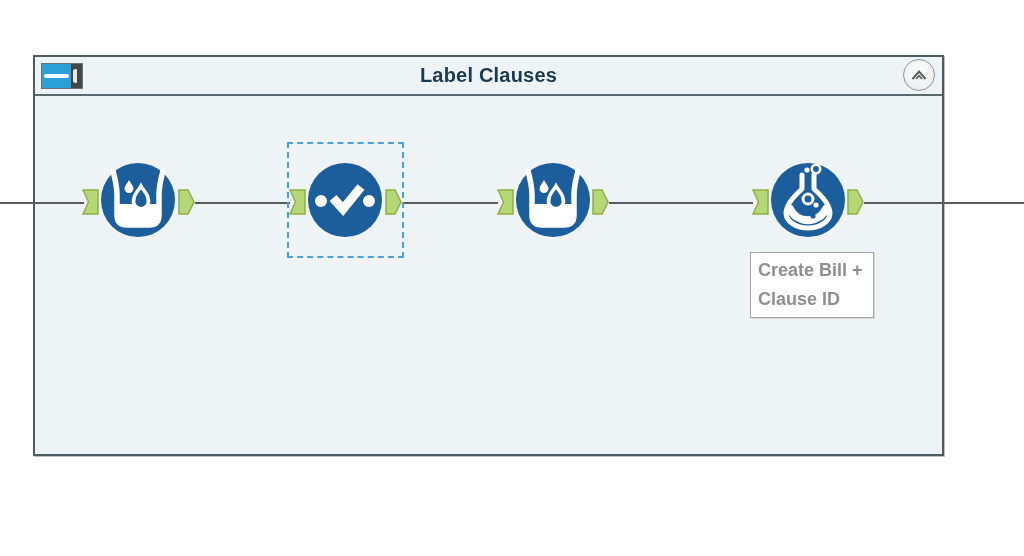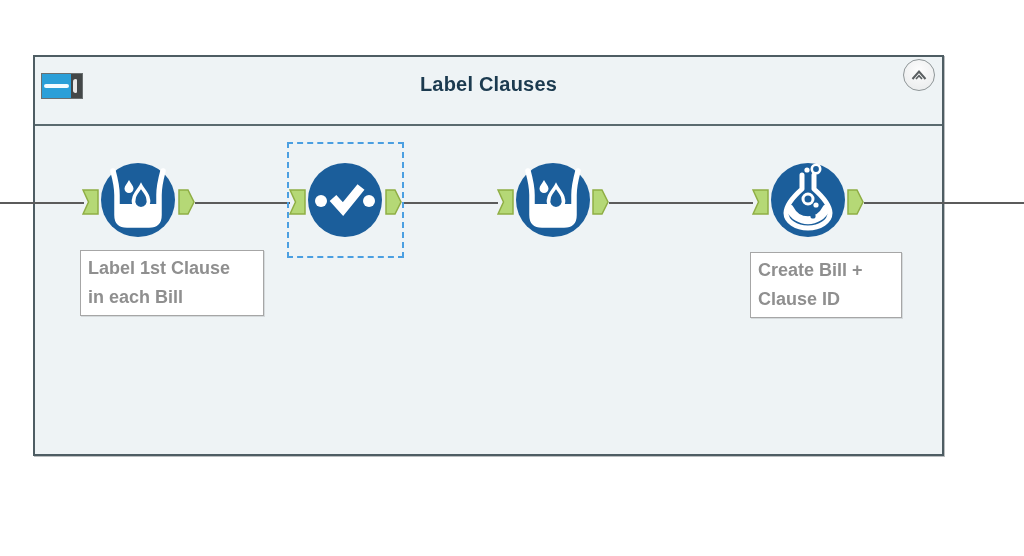--- a/index.html
+++ b/index.html
@@ -8,21 +8,21 @@
     font-family:"Liberation Sans", sans-serif;overflow:hidden;
   }
   
   .tool-container{
     position:absolute;left:33px;top:55px;width:911px;height:401px;
     background:#eef3f5;border:2px solid #4e5d63;box-sizing:border-box;
     box-shadow:1px 1px 0 rgba(60,70,75,.35);
   }
   .tc-header{
     position:relative;height:35px;border-bottom:2px solid #5a6a6f;
-    display:flex;align-items:flex-start;padding:16px 6px;box-sizing:content-box;
+    display:flex;align-items:center;padding:1px 6px;box-sizing:content-box;
   }
   .tc-title{
     position:absolute;left:0;right:0;text-align:center;
     font-size:20px;font-weight:bold;color:#1b3a4f;letter-spacing:.2px;
   }
   .tc-icon{
     position:relative;width:40px;height:24px;background:#434748;
     border:1px solid #6a6f70;z-index:2;
   }
   .tc-icon .blue{
@@ -55,21 +55,21 @@
   }
   
   .annotation{
     position:absolute;background:#ffffff;border:1px solid #a6a6a6;
     box-shadow:1px 1px 0 rgba(0,0,0,.10);
     font-size:18px;font-weight:bold;color:#8f8f8f;line-height:29px;
     padding:3px 7px;white-space:pre-line;box-sizing:border-box;
   }
   .a1{left:80px;top:250px;width:184px;}
   .a3{left:495px;top:250px;width:181px;}
-  .a4{left:750px;top:252px;width:152px;}
+  .a4{left:750px;top:252px;width:124px;}
 </style>
 </head>
 <body>
 
 <div id="stage">
 
   <div class="tool-container">
     <div class="tc-header">
       <div class="tc-icon">
         <div class="blue"></div>
@@ -149,18 +149,16 @@
       <circle cx="0" cy="-1" r="5" fill="none" stroke="#ffffff" stroke-width="3"></circle>
       <circle cx="8" cy="5" r="2.6" fill="#ffffff"></circle>
       <circle cx="-1" cy="-30" r="2.6" fill="#ffffff"></circle>
       <circle cx="8" cy="-31" r="4.2" fill="none" stroke="#ffffff" stroke-width="2.6"></circle>
     </svg>
   </div>
   <svg class="anchor" style="left:847px" viewBox="0 0 17 26">
       <polygon points="1,1 10,1 16,13 10,25 1,25" fill="#b5d876" stroke="#8fae44" stroke-width="1.5"></polygon>
     </svg>
 
-  <div class="annotation a1">Label 1st Clause
-in each Bill</div>
   <div class="annotation a4">Create Bill +
 Clause ID</div>
 
 </div>
 
 </body></html>

